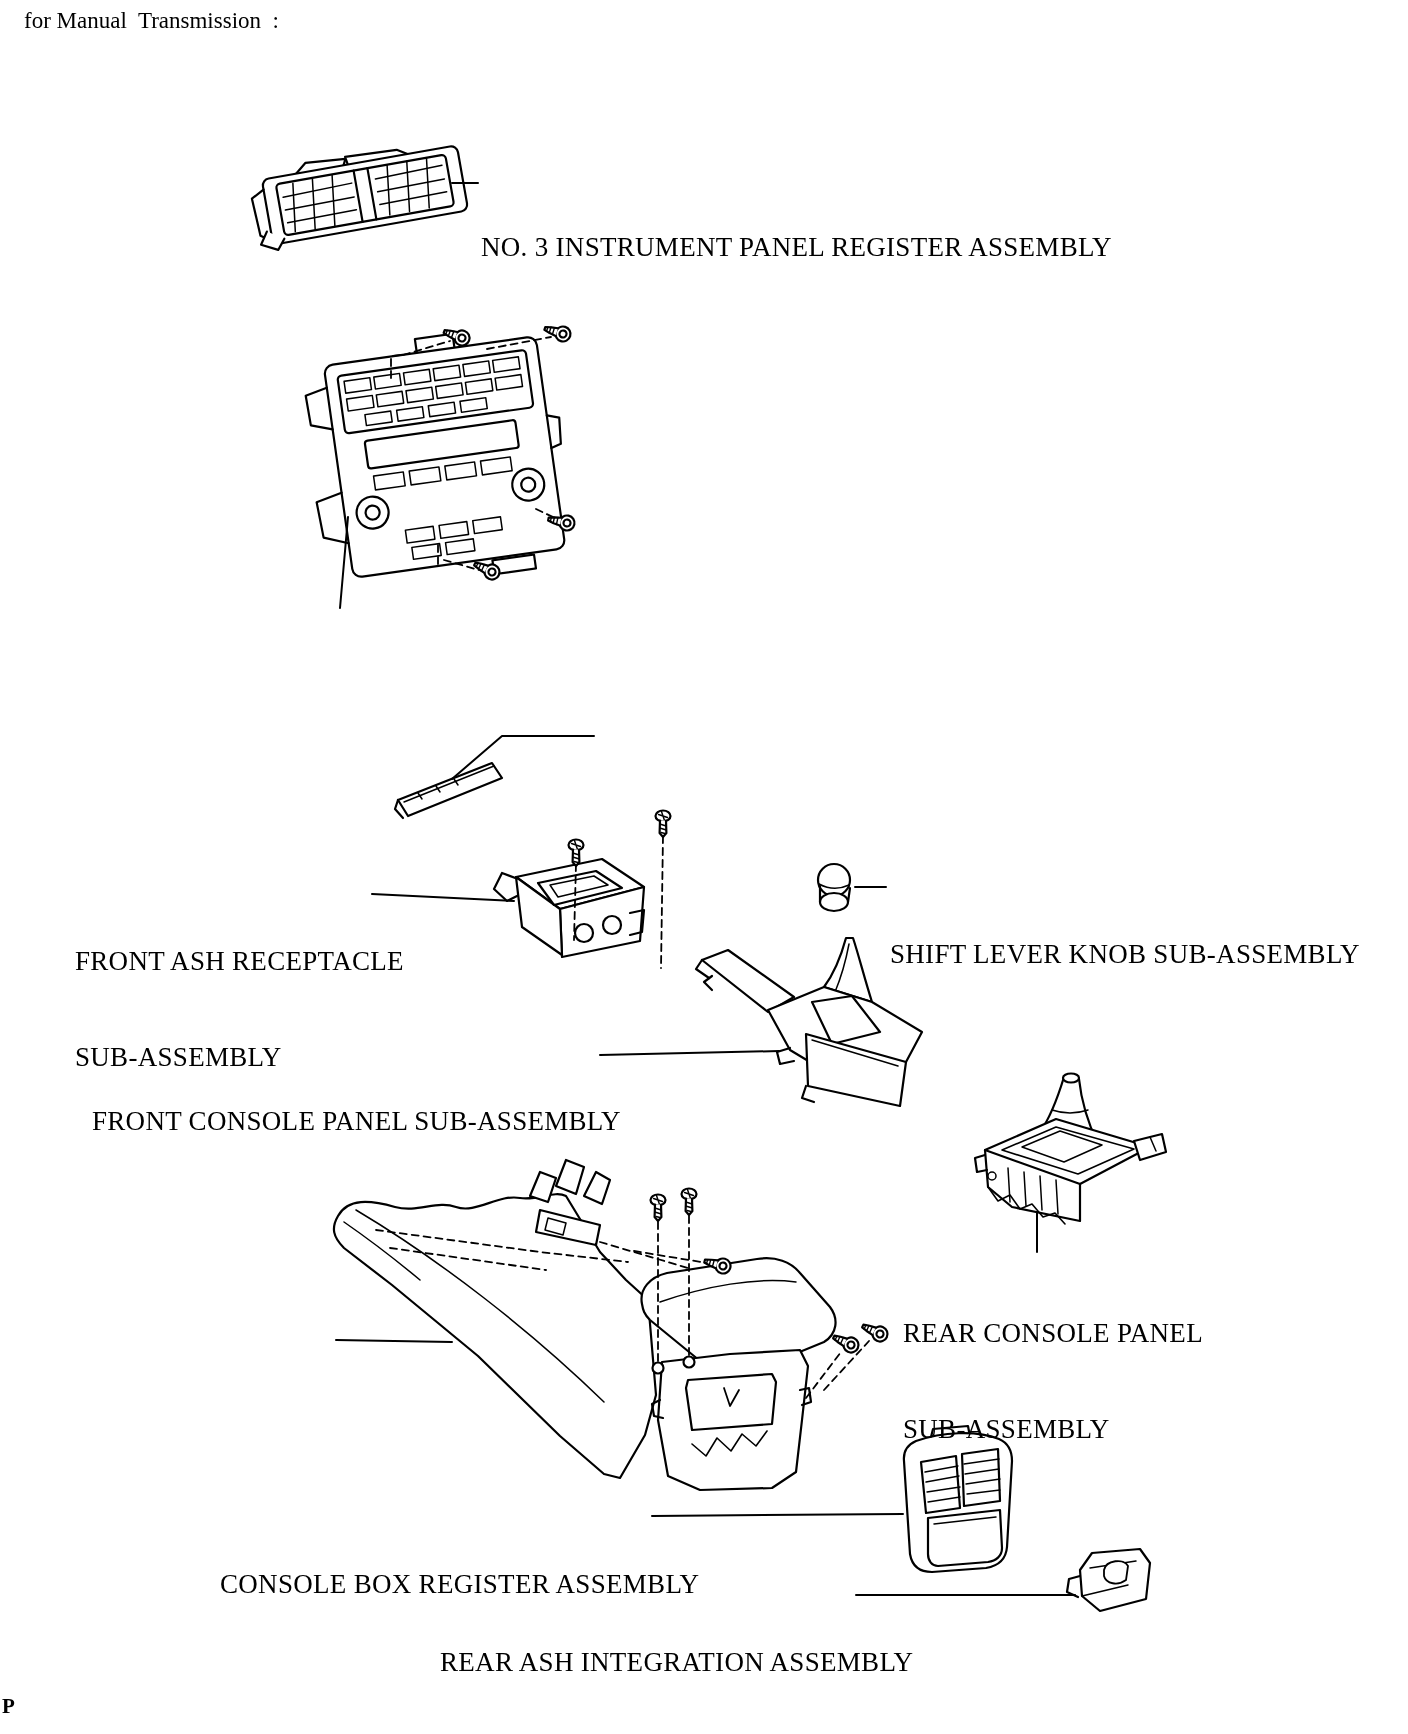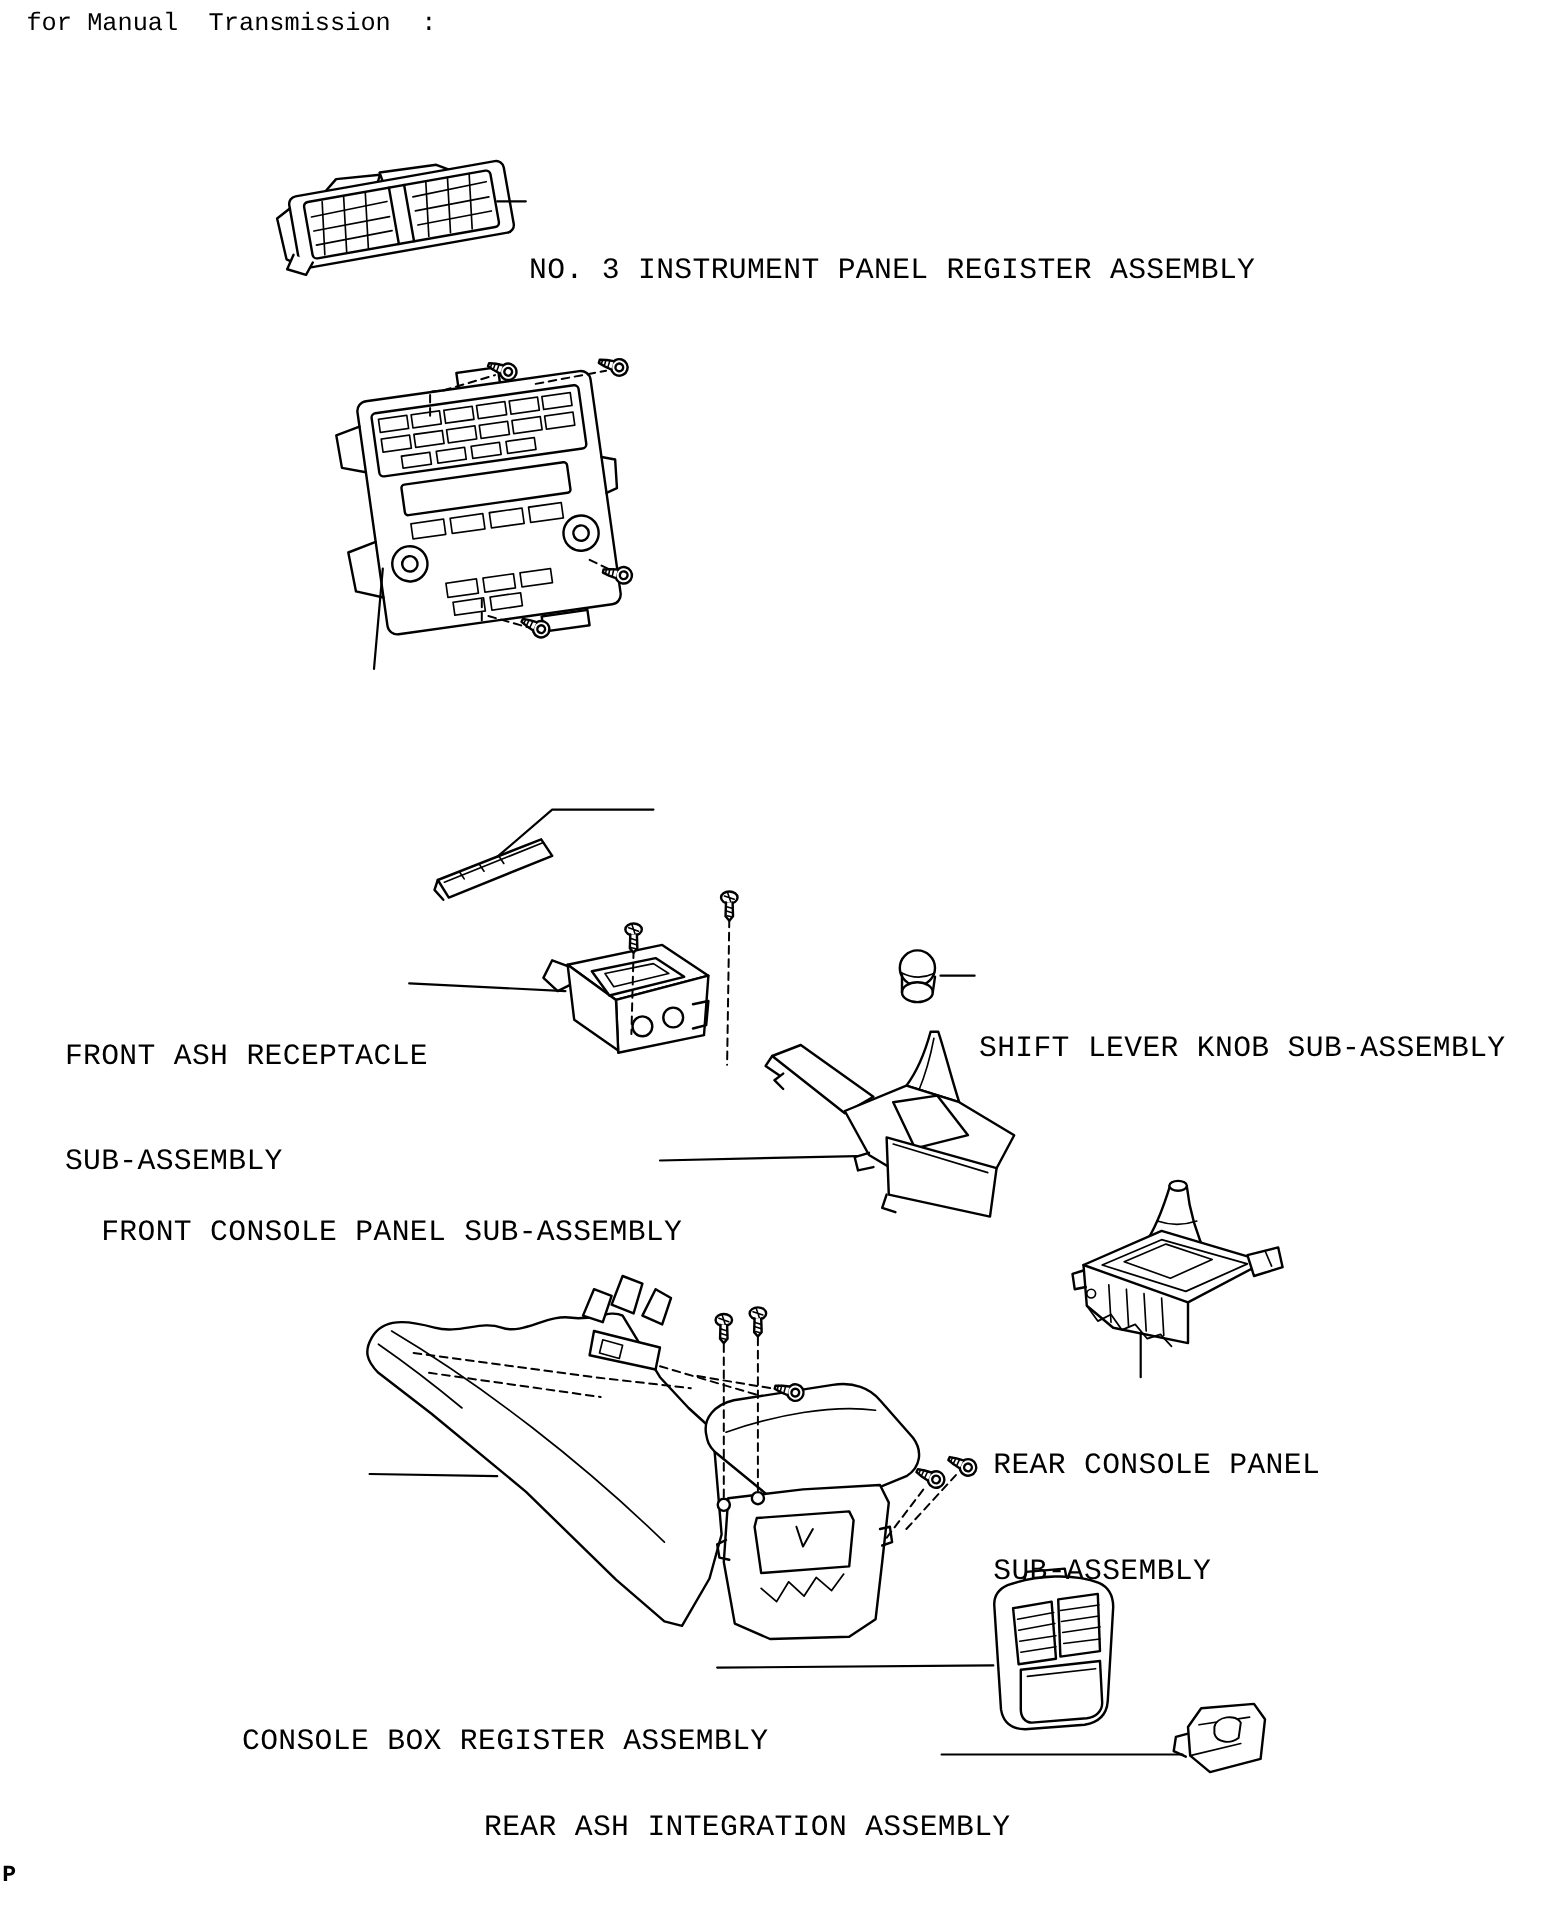--- a/index.html
+++ b/index.html
@@ -1,18 +1,18 @@
 <!DOCTYPE html>
 <html><head>
 <meta charset="utf-8">
 <style>
   html,body{margin:0;padding:0;background:#ffffff;}
   .page{
     position:relative;width:1408px;height:1734px;background:#ffffff;
-    font-family:Liberation Mono, monospace;color:#000;overflow:hidden;
+    font-family:Liberation Serif, serif;color:#000;overflow:hidden;
   }
   .art{position:absolute;left:0;top:0;}
   .lbl{
     position:absolute;font-size:27px;line-height:32px;letter-spacing:.3px;
     white-space:pre;color:#000;
   }
   .lbl span{display:block;}
   .title{position:absolute;left:24px;top:8px;font-size:23px;white-space:pre;}
   .footer{position:absolute;left:2px;top:1694px;font-size:21px;font-weight:bold;}
 </style>
@@ -253,21 +253,21 @@
       <path d="M856,1595 L1075,1595"></path>
     </g>
   </svg>
 
   <div class="lbl" style="left:481px;top:167px">
     <span>NO. 3 INSTRUMENT PANEL REGISTER ASSEMBLY</span>
   </div>
 
 
 
-  <div class="lbl" style="left:59px;top:881px">
+  <div class="lbl" style="left:75px;top:881px">
     <span>FRONT ASH RECEPTACLE</span>
     <span>SUB-ASSEMBLY</span>
   </div>
 
   <div class="lbl" style="left:92px;top:1041px">
     <span>FRONT CONSOLE PANEL SUB-ASSEMBLY</span>
   </div>
 
   <div class="lbl" style="left:890px;top:874px">
     <span>SHIFT LEVER KNOB SUB-ASSEMBLY</span>

